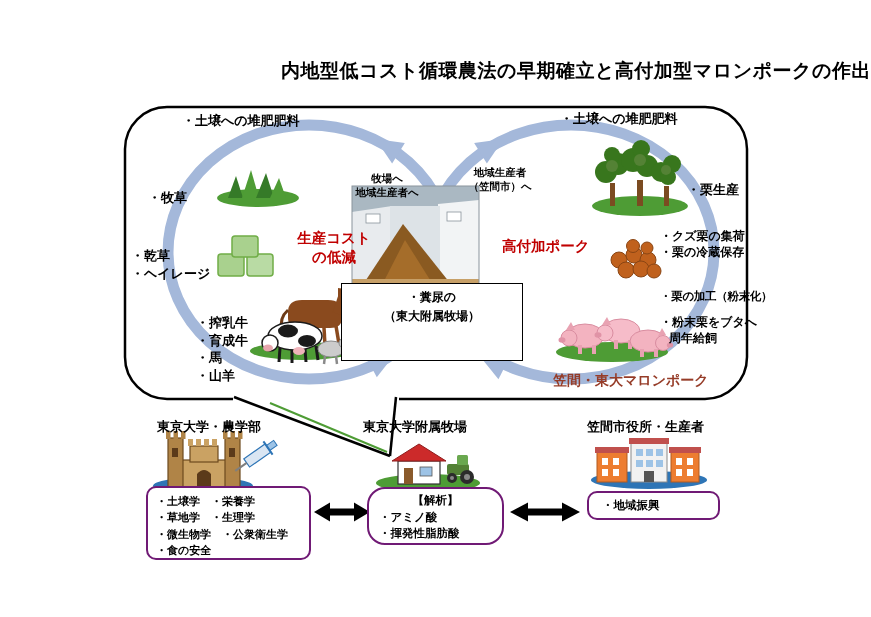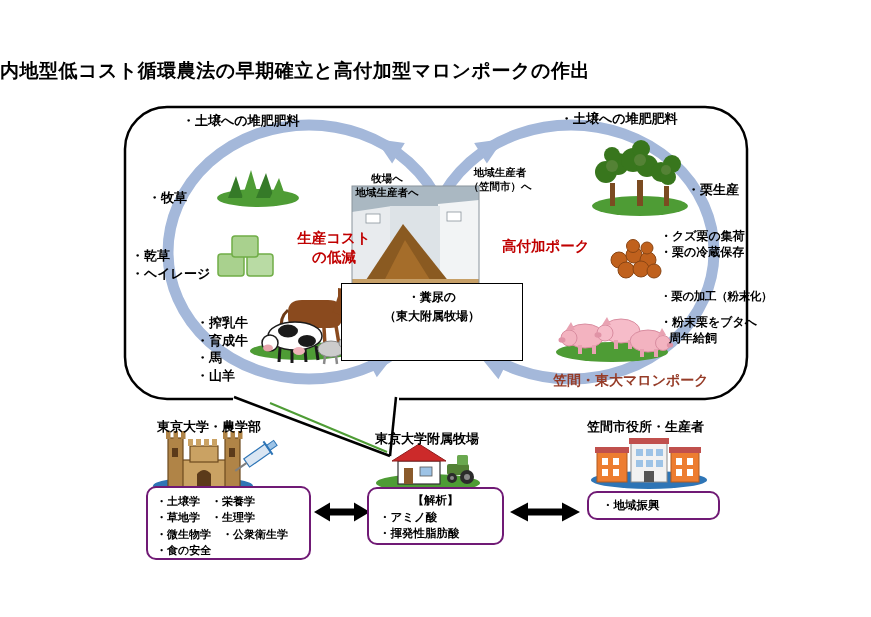--- a/index.html
+++ b/index.html
@@ -1,37 +1,37 @@
 <!DOCTYPE html>
 <html><head>
 <meta charset="utf-8">
 <style>
   * { margin:0; padding:0; box-sizing:border-box; }
   html,body { background:#ffffff; }
   body { font-family:"Liberation Sans","DejaVu Sans",sans-serif; }
   .canvas { position:relative; width:871px; height:617px; background:#fff; overflow:hidden; }
   .layer { position:absolute; left:0; top:0; }
-  .title { position:absolute; left:0; top:58px; width:100%; text-align:left;
+  .title { position:absolute; left:0; top:58px; width:100%; text-align:right;
            font-size:19px; font-weight:bold; color:#000; letter-spacing:0.5px;font-family:Liberation Mono, monospace; }
   .lbl { position:absolute; font-weight:bold; font-size:13px; color:#000;
          line-height:1.35; white-space:nowrap; }
   .sm  { font-size:10.5px; text-align:center; line-height:1.3; }
   .red { color:#c00000; font-size:14.5px; text-align:center; line-height:1.3; }
   .brand { color:#963c28; font-size:14px; }
   .rightcol { font-size:12px; }
   .tight { font-size:11.5px; letter-spacing:-0.3px; }
   .sysbox { position:absolute; left:341px; top:283px; width:182px; height:78px;
             background:#fff; border:1.5px solid #000; text-align:center;
             font-weight:bold; font-size:12px; line-height:1.55; padding-top:4px; }
   .obox { position:absolute; background:#fff; border:2px solid #701a75; border-radius:10px;
           font-weight:bold; color:#000; }
   .obox-left  { left:146px; top:486px; width:165px; height:74px; font-size:11px;
                 line-height:1.48; padding:5px 8px; white-space:nowrap; }
   .obox-mid   { left:367px; top:487px; width:137px; height:58px; font-size:11.5px;
-                line-height:1.45; padding:3px 10px; }
+                line-height:1.45; padding:3px 10px;border-radius:18px; }
   .obox-right { left:587px; top:491px; width:133px; height:29px; font-size:11.5px;
                 padding:5px 13px; }
   .obox-mid .ctr { text-align:center; }
   .orgtitle { position:absolute; font-weight:bold; font-size:13px; white-space:nowrap; }
 </style>
 </head>
 <body>
 
 <div class="canvas">
 
@@ -313,21 +313,21 @@
   </div>
 
   <div class="lbl brand" style="left:553px; top:371px;">笠間・東大マロンポーク</div>
 
   <div class="sysbox">
     <div>・糞尿の</div>
     <div>（東大附属牧場）</div>
   </div>
 
   <div class="orgtitle" style="left:157px; top:418px;">東京大学・農学部</div>
-  <div class="orgtitle" style="left:375px; top:418px;margin-top:12px;">東京大学附属牧場</div>
+  <div class="orgtitle" style="left:363px; top:418px;">東京大学附属牧場</div>
   <div class="orgtitle" style="left:587px; top:418px;">笠間市役所・生産者</div>
 
   <div class="obox obox-left">
     <div>・土壌学　・栄養学</div>
     <div>・草地学　・生理学</div>
     <div>・微生物学　・公衆衛生学</div>
     <div>・食の安全</div>
   </div>
 
   <div class="obox obox-mid">

